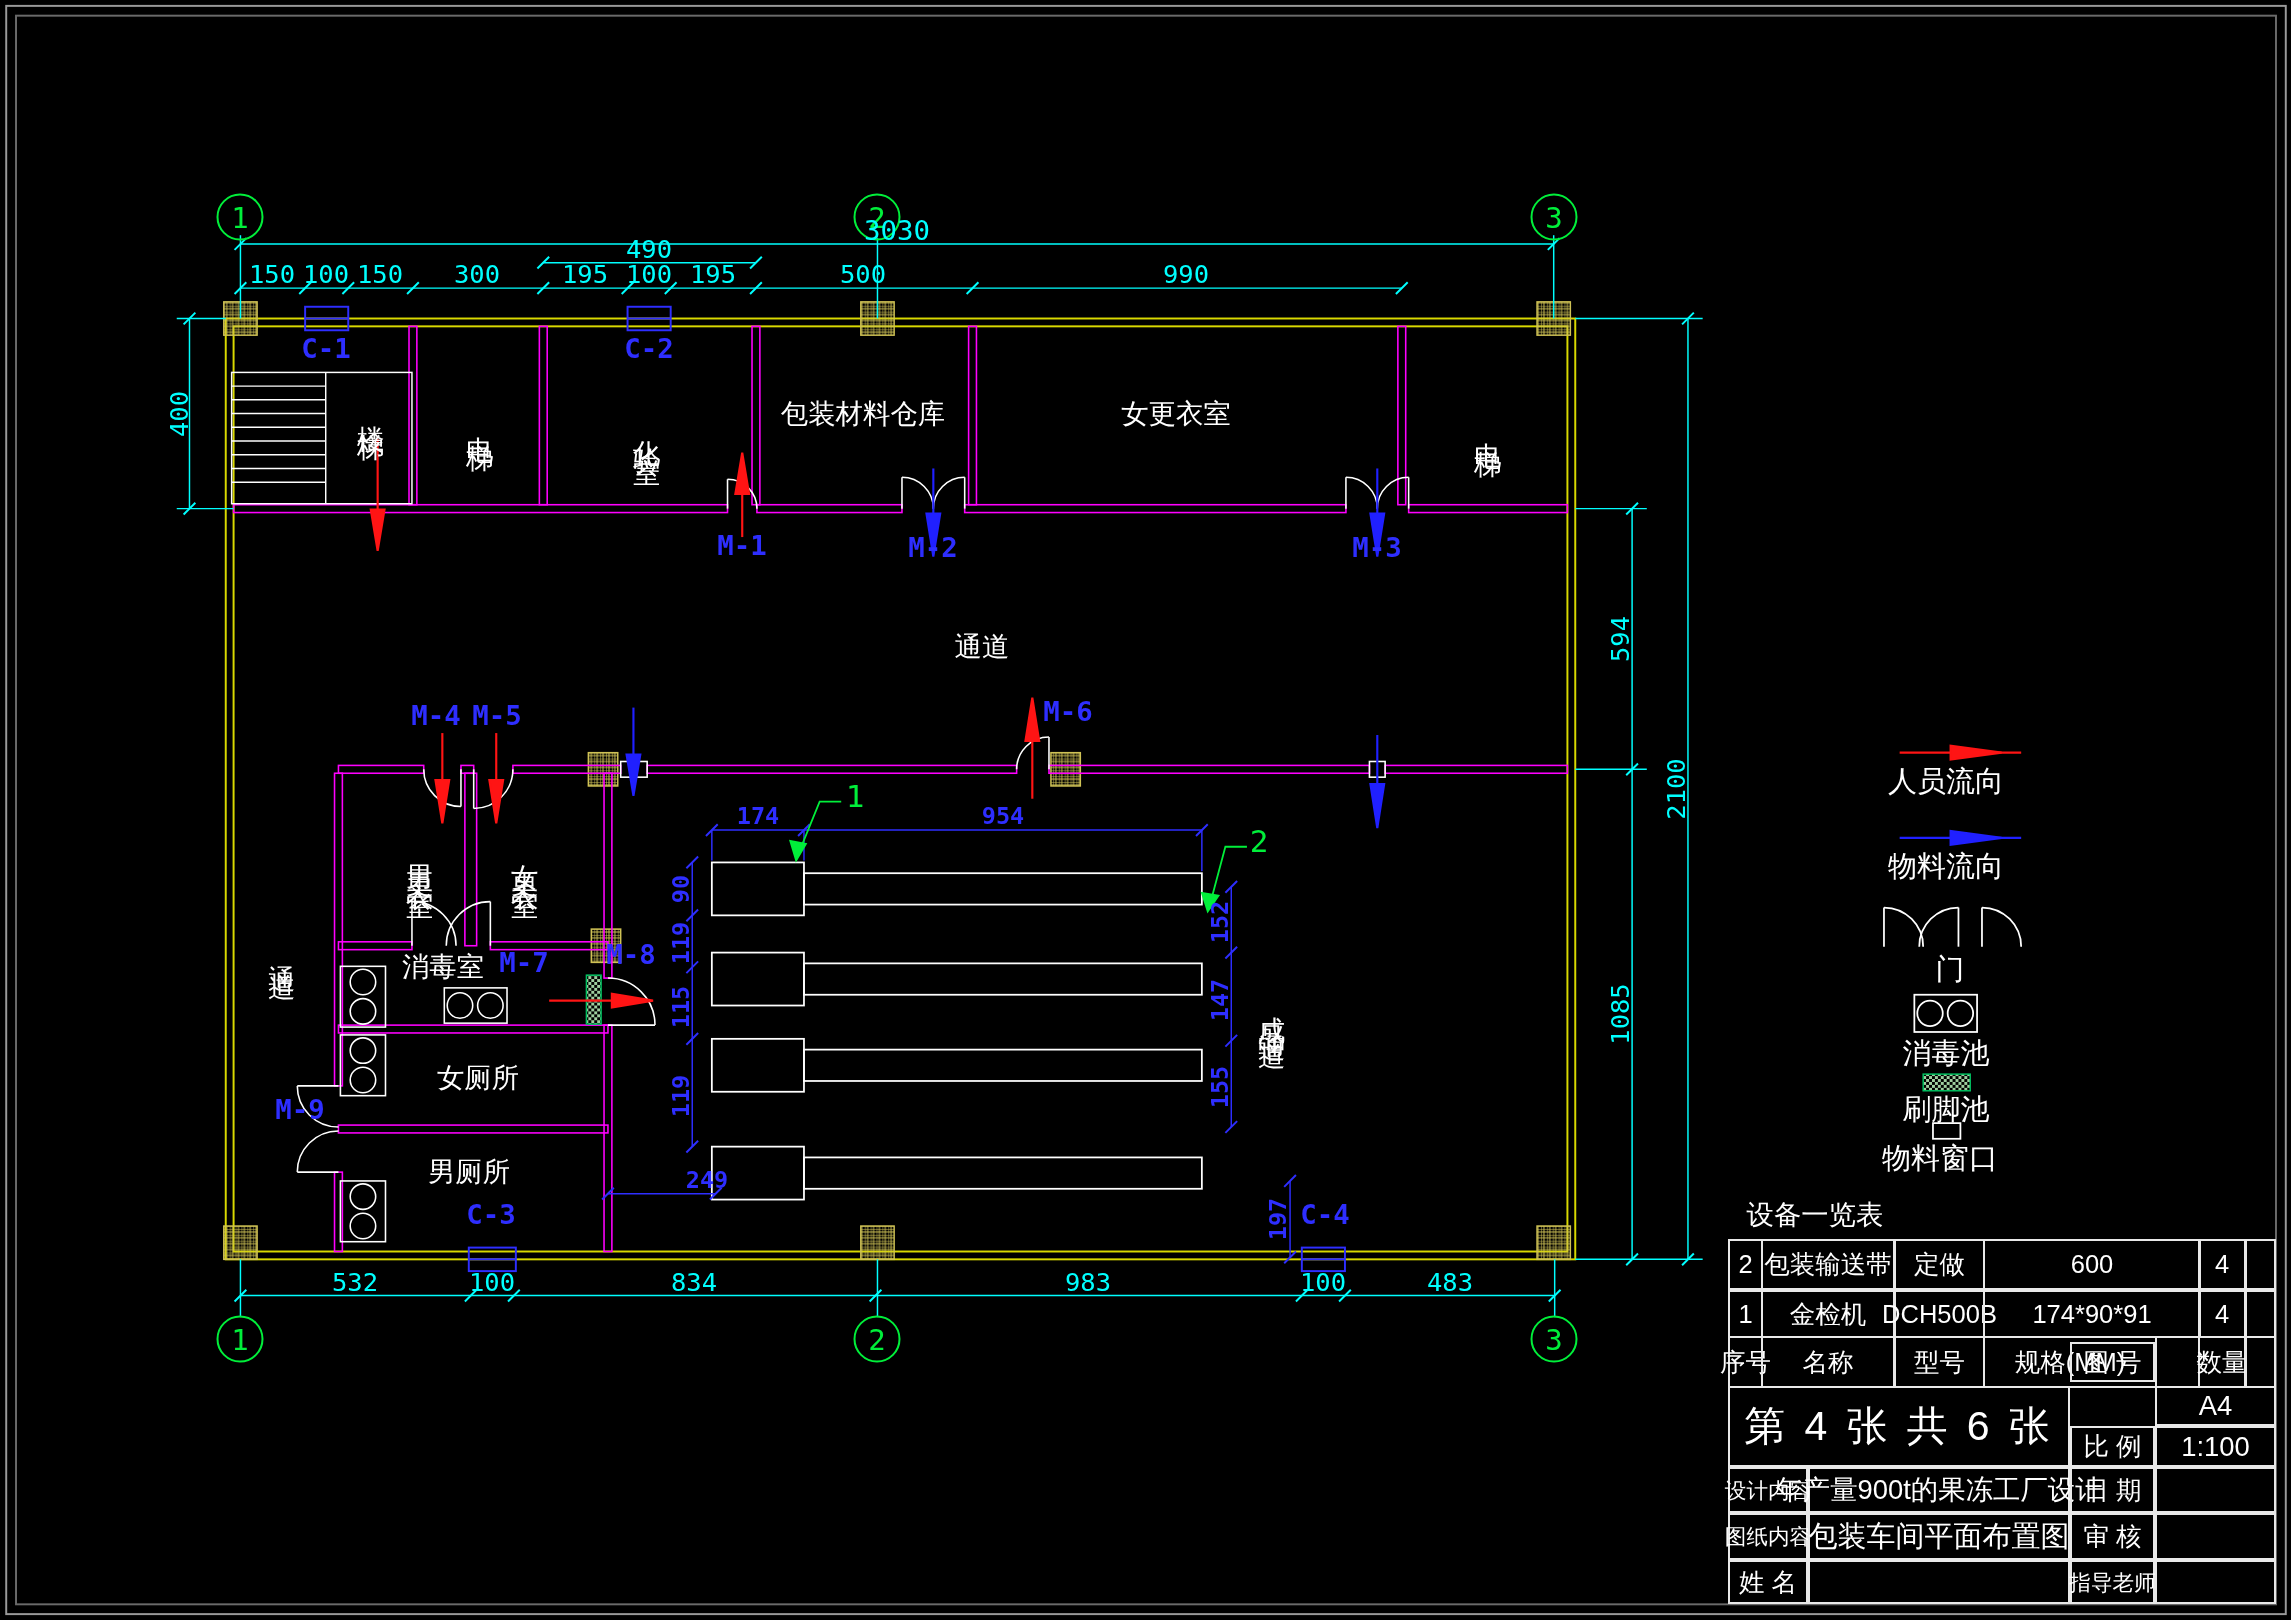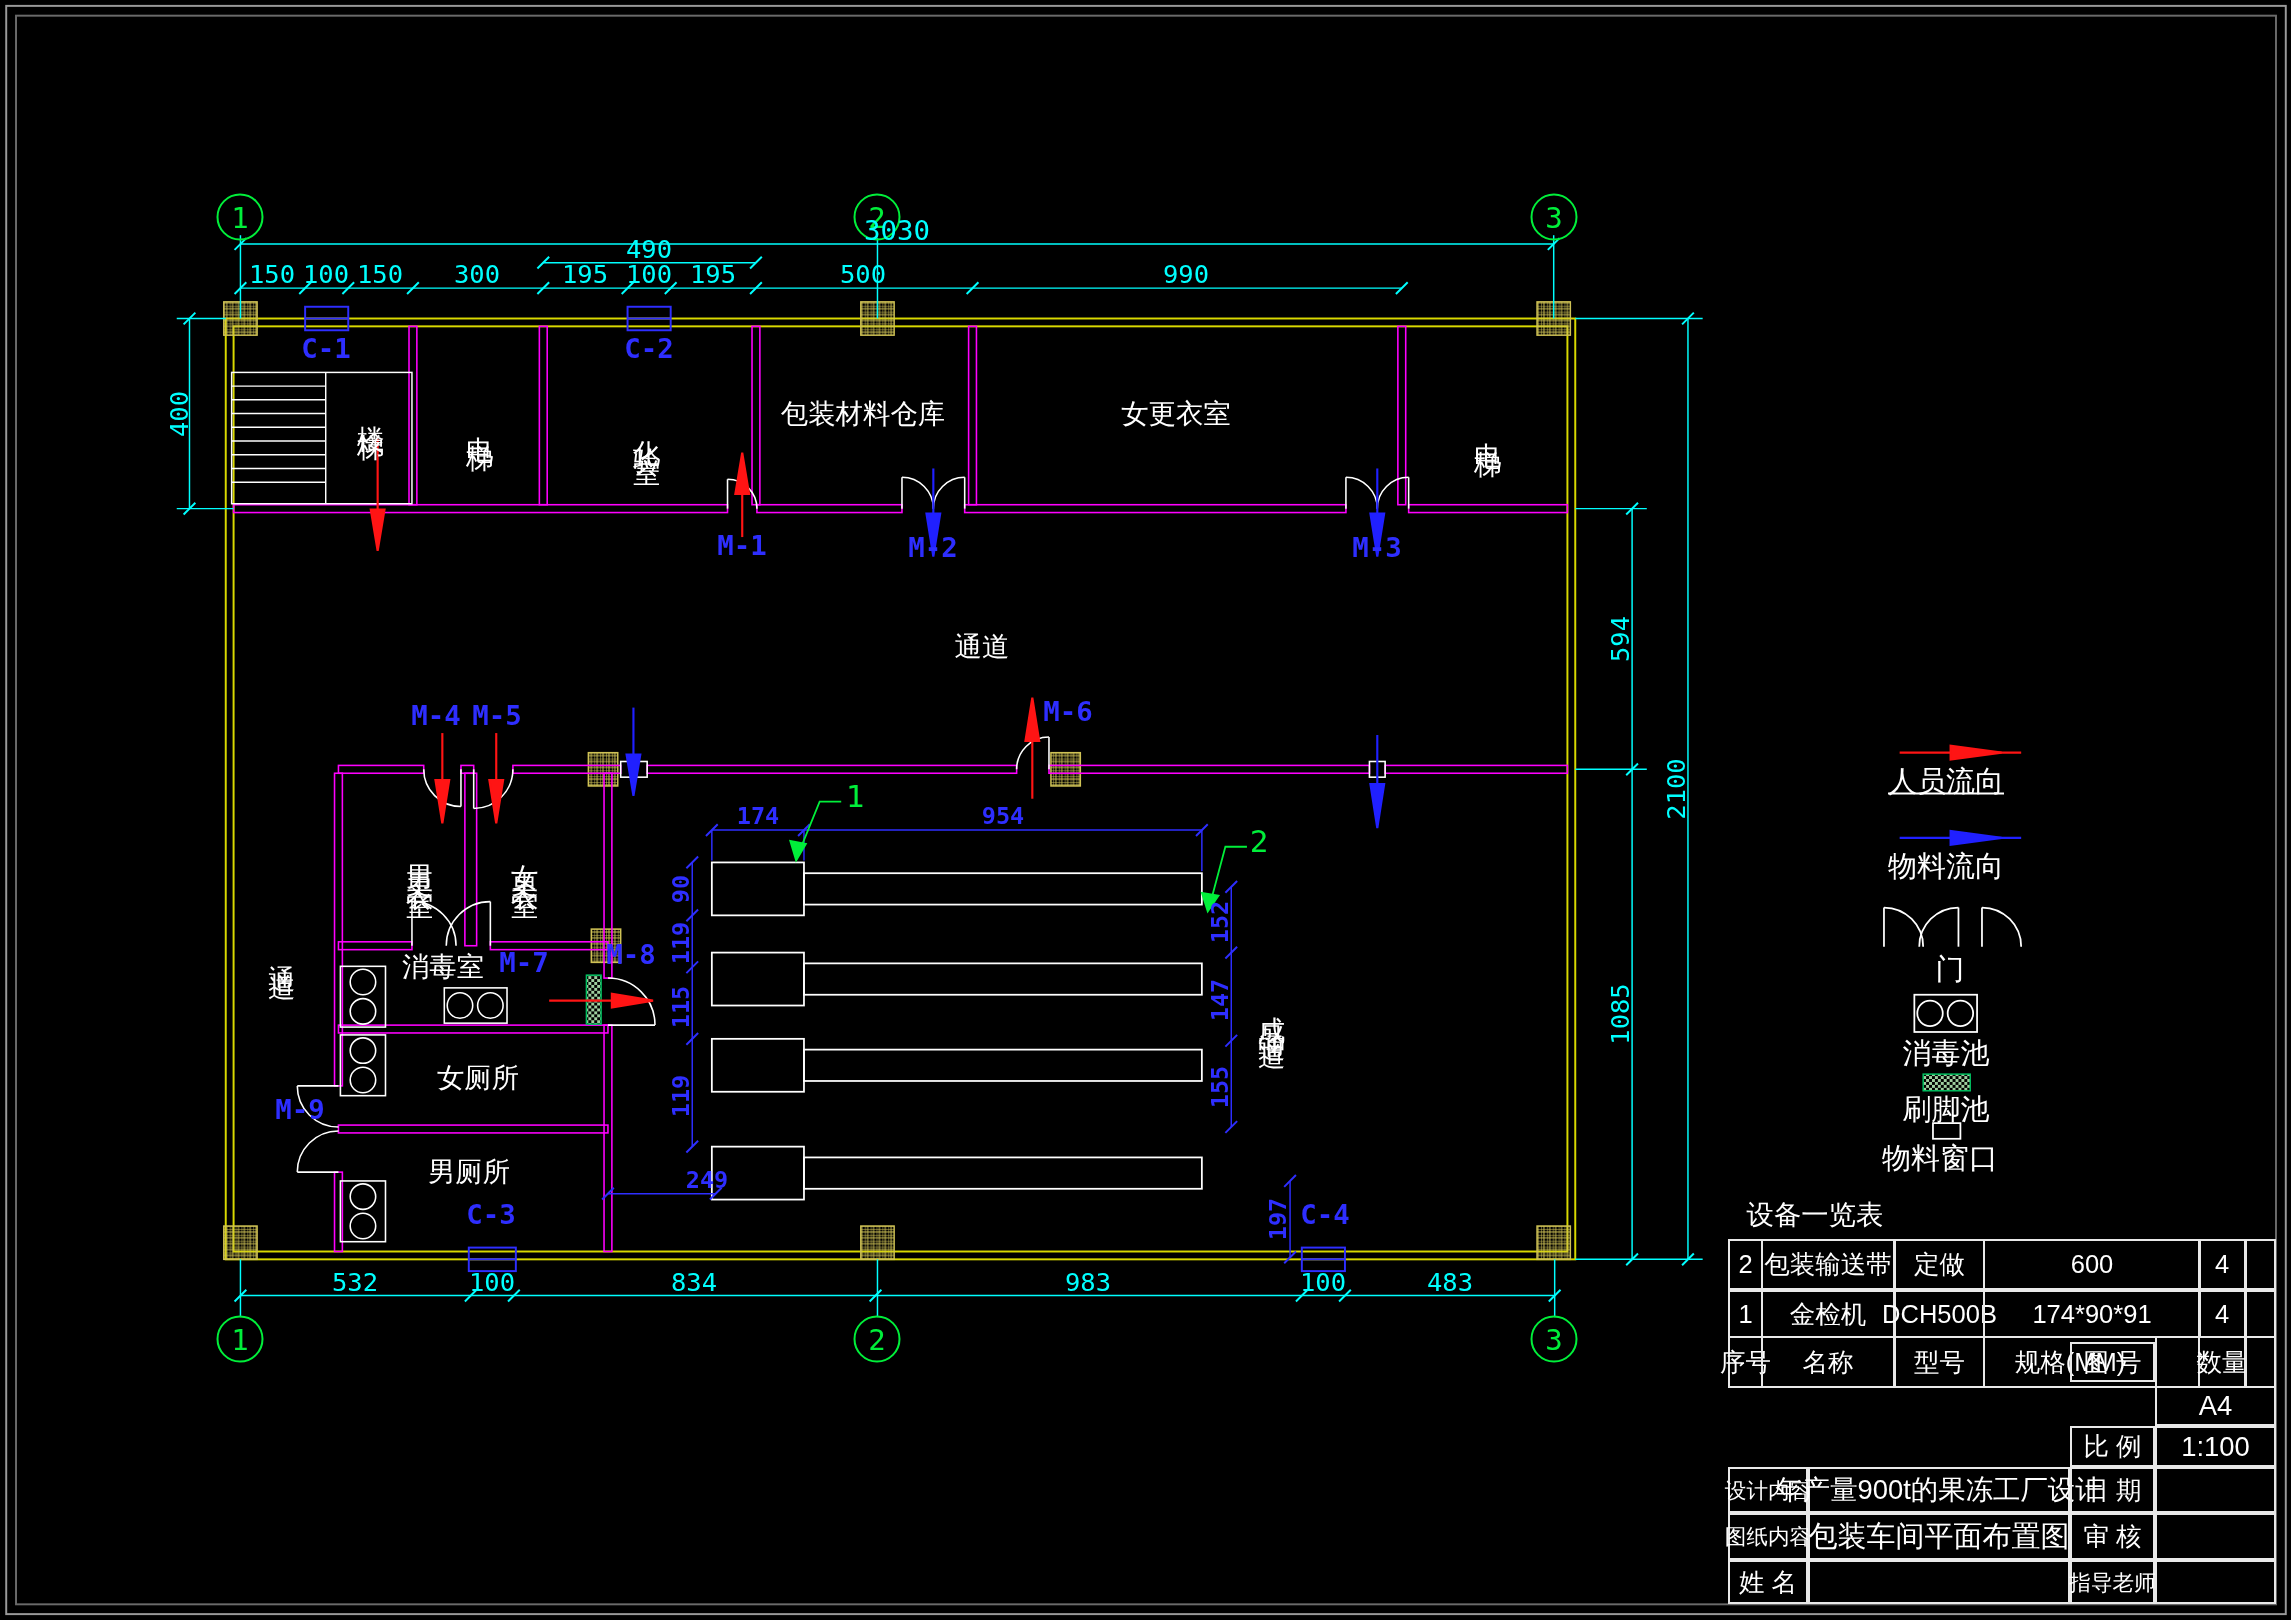--- a/index.html
+++ b/index.html
@@ -372,21 +372,21 @@
 <div class="lb wh s28 vt" style="left:525px;top:860px;">女更衣室</div>
 <div class="lb wh s28 vt" style="left:282px;top:952px;">通道</div>
 <div class="lb wh s28" style="left:443px;top:967px;">消毒室</div>
 <div class="lb wh s28" style="left:478px;top:1078px;">女厕所</div>
 <div class="lb wh s28" style="left:469px;top:1172px;">男厕所</div>
 <div class="lb wh s28 vt" style="left:1272px;top:1012px;">成品通道</div>
 
 <div class="lb gr s32" style="left:855px;top:796px;">1</div>
 <div class="lb gr s32" style="left:1259px;top:841px;">2</div>
 
-<div class="lb wh s30" style="left:1946px;top:781px;text-decoration:underline;">人员流向</div>
+<div class="lb wh s30" style="left:1946px;top:781px;">人员流向</div>
 <div class="lb wh s30" style="left:1946px;top:866px;">物料流向</div>
 <div class="lb wh s30" style="left:1950px;top:969px;">门</div>
 <div class="lb wh s30" style="left:1946px;top:1053px;">消毒池</div>
 <div class="lb wh s30" style="left:1946px;top:1109px;">刷脚池</div>
 <div class="lb wh s30" style="left:1940px;top:1158px;">物料窗口</div>
 
 <div class="lb wh s28" style="left:1815px;top:1215px;">设备一览表</div>
 
 <div class="cell s26" style="left:1728px;top:1239px;width:35px;height:51px;">2</div>
 <div class="cell s26" style="left:1761px;top:1239px;width:134px;height:51px;">包装输送带</div>
@@ -400,20 +400,21 @@
 <div class="cell s26" style="left:1983px;top:1290px;width:218px;height:48px;">174*90*91</div>
 <div class="cell s26" style="left:2198px;top:1290px;width:48px;height:48px;">4</div>
 <div class="cell s26" style="left:2245px;top:1290px;width:31px;height:48px;"></div>
 <div class="cell s26" style="left:1728px;top:1336px;width:35px;height:52px;">序号</div>
 <div class="cell s26" style="left:1761px;top:1336px;width:134px;height:52px;">名称</div>
 <div class="cell s26" style="left:1894px;top:1336px;width:91px;height:52px;">型号</div>
 <div class="cell s26" style="left:1983px;top:1336px;width:174px;height:52px;">规格(MM)</div>
 <div class="cell s26" style="left:2198px;top:1336px;width:48px;height:52px;">数量</div>
 <div class="cell s26" style="left:2245px;top:1336px;width:31px;height:52px;"></div>
 
+<div class="cell" style="left:1728px;top:1386px;width:342px;height:81px;font-size:41px;letter-spacing:3.9px;">第 4 张  共 6 张</div>
 <div class="cell s26" style="left:2070px;top:1342px;width:85px;height:40px;">图  号</div>
 <div class="cell s28" style="left:2155px;top:1386px;width:121px;height:40px;">A4</div>
 <div class="cell s26" style="left:2070px;top:1426px;width:85px;height:41px;">比  例</div>
 <div class="cell s28" style="left:2155px;top:1426px;width:121px;height:41px;">1:100</div>
 <div class="cell s22" style="left:1728px;top:1467px;width:80px;height:46px;">设计内容</div>
 <div class="cell s28" style="left:1808px;top:1467px;width:262px;height:46px;">年产量900t的果冻工厂设计</div>
 <div class="cell s26" style="left:2070px;top:1467px;width:85px;height:46px;">日  期</div>
 <div class="cell s26" style="left:2155px;top:1467px;width:121px;height:46px;"></div>
 <div class="cell s22" style="left:1728px;top:1513px;width:80px;height:47px;">图纸内容</div>
 <div class="cell s30" style="left:1808px;top:1513px;width:262px;height:47px;">包装车间平面布置图</div>

